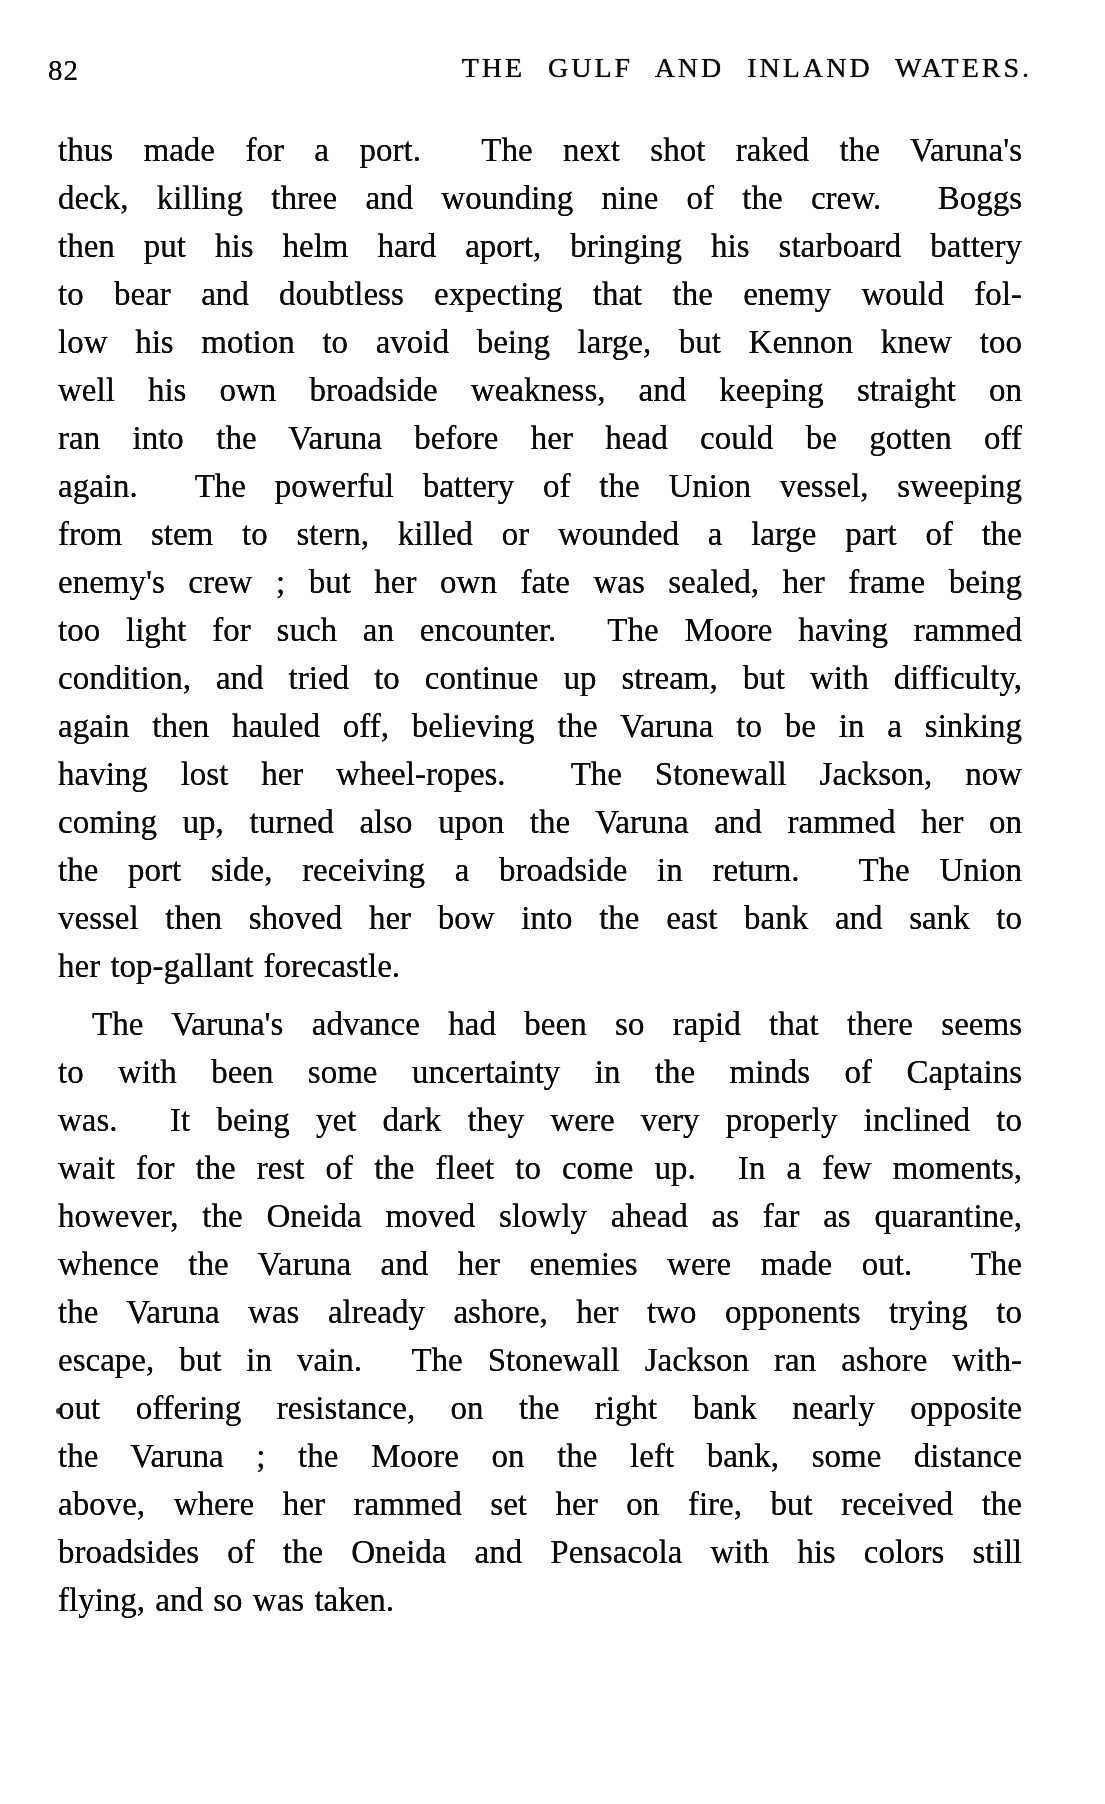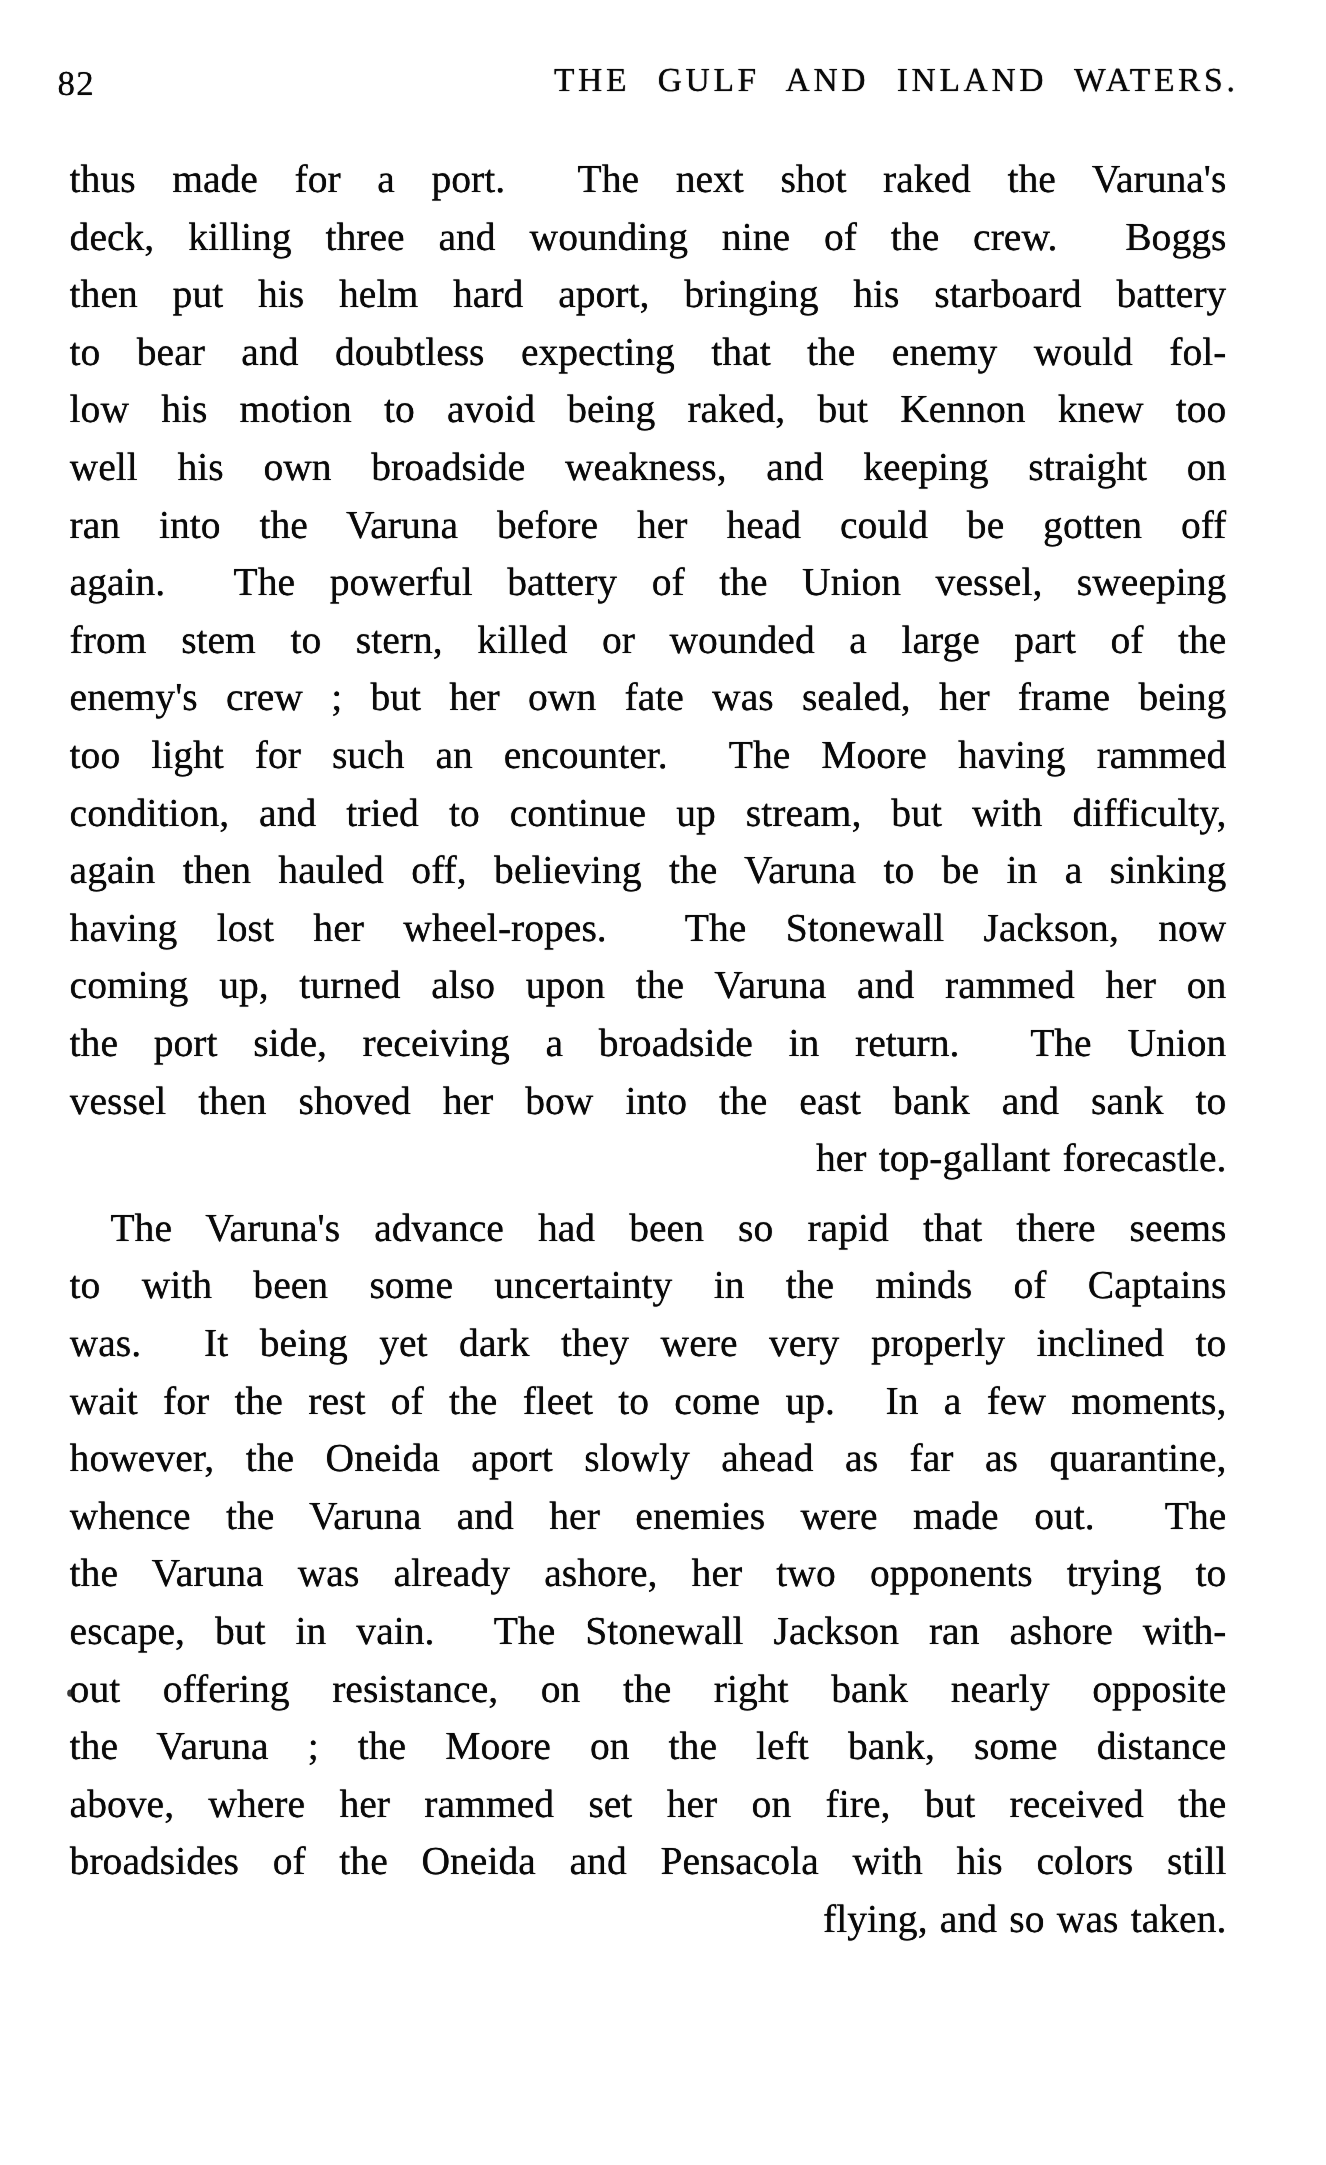--- a/index.html
+++ b/index.html
@@ -56,21 +56,21 @@
     text-align: justify;
     word-spacing: 2px;
   }
   .line.j::after {
     content: "";
     display: inline-block;
     width: 100%;
     height: 0;
     vertical-align: top;
   }
-  .line.last { text-align: right; }
+  .line.last { text-align: left; }
   .line.indent { text-indent: 34px; }
   .artifact {
     position: absolute;
     left: 56px;
     top: 1408px;
     width: 5px;
     height: 6px;
     border-radius: 50%;
     background: #1a1a1a;
     opacity: 0.85;
@@ -84,41 +84,41 @@
     <span class="pagenum">82</span>
     <div class="running-title">THE GULF AND INLAND WATERS.</div>
   </div>
 
   <div class="textblock">
       <div class="paragraph">
         <div class="line j">thus made for a port.&nbsp; The next shot raked the Varuna's</div>
         <div class="line j">deck, killing three and wounding nine of the crew.&nbsp; Boggs</div>
         <div class="line j">then put his helm hard aport, bringing his starboard battery</div>
         <div class="line j">to bear and doubtless expecting that the enemy would fol-</div>
-        <div class="line j">low his motion to avoid being raked, but Kennon knew too</div>
+        <div class="line j">low his motion to avoid being large, but Kennon knew too</div>
         <div class="line j">well his own broadside weakness, and keeping straight on</div>
         <div class="line j">ran into the Varuna before her head could be gotten off</div>
         <div class="line j">again.&nbsp; The powerful battery of the Union vessel, sweeping</div>
         <div class="line j">from stem to stern, killed or wounded a large part of the</div>
         <div class="line j">enemy's crew ; but her own fate was sealed, her frame being</div>
         <div class="line j">too light for such an encounter.&nbsp; The Moore having rammed</div>
         <div class="line j">condition, and tried to continue up stream, but with difficulty,</div>
         <div class="line j">again then hauled off, believing the Varuna to be in a sinking</div>
         <div class="line j">having lost her wheel-ropes.&nbsp; The Stonewall Jackson, now</div>
         <div class="line j">coming up, turned also upon the Varuna and rammed her on</div>
         <div class="line j">the port side, receiving a broadside in return.&nbsp; The Union</div>
         <div class="line j">vessel then shoved her bow into the east bank and sank to</div>
         <div class="line last">her top-gallant forecastle.</div>
       </div>
       <div class="paragraph">
         <div class="line j indent">The Varuna's advance had been so rapid that there seems</div>
         <div class="line j">to with been some uncertainty in the minds of Captains</div>
         <div class="line j">was.&nbsp; It being yet dark they were very properly inclined to</div>
         <div class="line j">wait for the rest of the fleet to come up.&nbsp; In a few moments,</div>
-        <div class="line j">however, the Oneida aport slowly ahead as far as quarantine,</div>
+        <div class="line j">however, the Oneida moved slowly ahead as far as quarantine,</div>
         <div class="line j">whence the Varuna and her enemies were made out.&nbsp; The</div>
         <div class="line j">the Varuna was already ashore, her two opponents trying to</div>
         <div class="line j">escape, but in vain.&nbsp; The Stonewall Jackson ran ashore with-</div>
         <div class="line j">out offering resistance, on the right bank nearly opposite</div>
         <div class="line j">the Varuna ; the Moore on the left bank, some distance</div>
         <div class="line j">above, where her rammed set her on fire, but received the</div>
         <div class="line j">broadsides of the Oneida and Pensacola with his colors still</div>
         <div class="line last">flying, and so was taken.</div>
       </div>
     </div>

